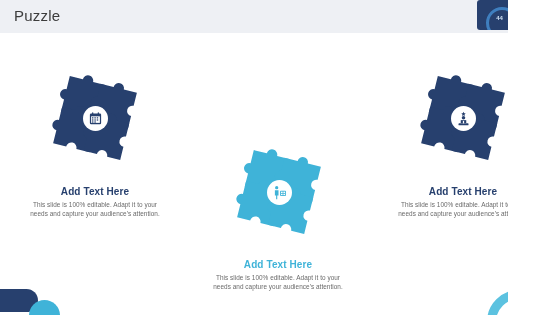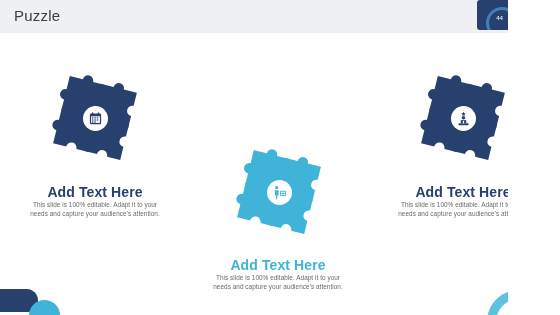--- a/index.html
+++ b/index.html
@@ -40,21 +40,21 @@
   .badge-circle{
     position:absolute;width:25px;height:25px;border-radius:50%;
     background:#ffffff;left:35.5px;top:35.5px;
     display:flex;align-items:center;justify-content:center;
   }
   .badge-circle svg{width:15px;height:15px;}
 
   
   .txt-block{position:absolute;width:164px;text-align:center;}
   .txt-head{
-    font-size:14px;font-weight:700;line-height:12px;letter-spacing:.1px;
+    font-size:10px;font-weight:700;line-height:12px;letter-spacing:.1px;
     margin:0 0 3px 0;
   }
   .txt-body{
     font-size:6.4px;line-height:8.6px;color:#6a6a6a;margin:0;
     padding:0 14px;letter-spacing:.05px;
   }
 
   
   .deco{position:absolute;}
   #deco-navy-pill{

